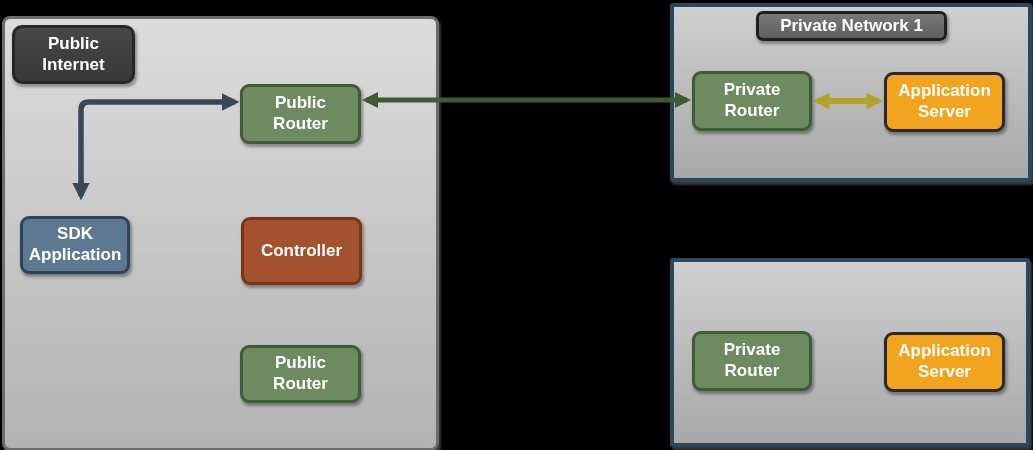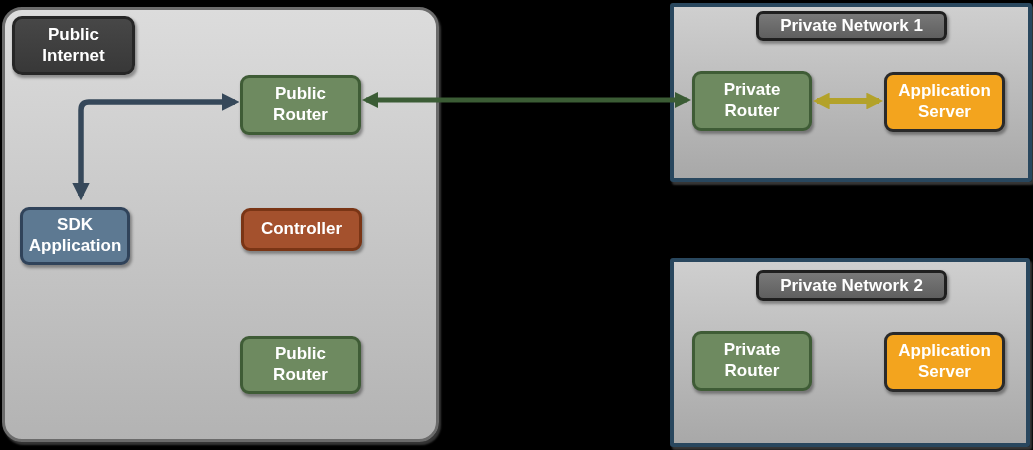--- a/index.html
+++ b/index.html
@@ -13,23 +13,23 @@
     width: 1033px;
     height: 450px;
     background: #000;
     overflow: hidden;
   }
   .zone {
     position: absolute;
     box-sizing: border-box;
   }
   .zone-public {
-    left: 2px; top: 7px; width: 437px; height: 435px;
+    left: 2px; top: 16px; width: 437px; height: 435px;
     border: 3px solid #6b6b6b;
-    border-radius: 20px;
+    border-radius: 8px;
     background: linear-gradient(180deg, #dcdcdc 0%, #b3b3b3 100%);
     box-shadow: 2px 3px 2px rgba(120,120,120,0.45);
   }
   .zone-net {
     border: 4px solid #29475e;
     border-radius: 3px;
     background: linear-gradient(180deg, #cfcfcf 0%, #a8a8a8 100%);
     box-shadow: 2px 3px 2px rgba(120,120,120,0.45);
   }
   .zone-net1 { left: 670px; top: 3px;  width: 362px; height: 179px; }
@@ -83,21 +83,21 @@
     background: linear-gradient(180deg, #787878 0%, #5f5f5f 100%);
     border: 3px solid #1f1f1f;
     border-radius: 7px;
     box-shadow: 1.5px 2.5px 3px rgba(0,0,0,0.35);
   }
 
   
   .pos-public-internet     { left: 7px;   top: 6px;   width: 123px; height: 59px; }
   .pos-public-router-top   { left: 235px; top: 65px;  width: 121px; height: 60px; }
   .pos-sdk-application     { left: 15px;  top: 197px; width: 110px; height: 58px; }
-  .pos-controller          { left: 236px; top: 198px; width: 121px; height: 43px; }
+  .pos-controller          { left: 236px; top: 198px; width: 121px; height: 68px; }
   .pos-public-router-bot   { left: 235px; top: 326px; width: 121px; height: 58px; }
 
   
   .pos-net1-title          { left: 82px;  top: 4px;   width: 191px; height: 30px; }
   .pos-net1-private-router { left: 18px;  top: 64px;  width: 120px; height: 60px; }
   .pos-net1-app-server     { left: 210px; top: 65px;  width: 121px; height: 60px; }
 
   
   .pos-net2-title          { left: 82px;  top: 8px;   width: 191px; height: 31px; }
   .pos-net2-private-router { left: 18px;  top: 69px;  width: 120px; height: 60px; }
@@ -130,21 +130,20 @@
 
   <div class="zone zone-net zone-net1">
     <div class="title-pill pos-net1-title">Private Network 1</div>
     <div class="node node-green pos-net1-private-router">Private
 Router</div>
     <div class="node node-orange pos-net1-app-server">Application
 Server</div>
   </div>
 
   <div class="zone zone-net zone-net2">
-    <div class="title-pill pos-net2-title">Private Network 2</div>
     <div class="node node-green pos-net2-private-router">Private
 Router</div>
     <div class="node node-orange pos-net2-app-server">Application
 Server</div>
   </div>
 
   <svg class="overlay" viewBox="0 0 1033 450" xmlns="http://www.w3.org/2000/svg">
     <defs>
       <marker id="ah-navy" viewBox="0 0 10 10" refX="7.5" refY="5" markerWidth="3.2" markerHeight="3.2" orient="auto-start-reverse">
         <path d="M0,0 L10,5 L0,10 z" fill="#36485a"></path>

